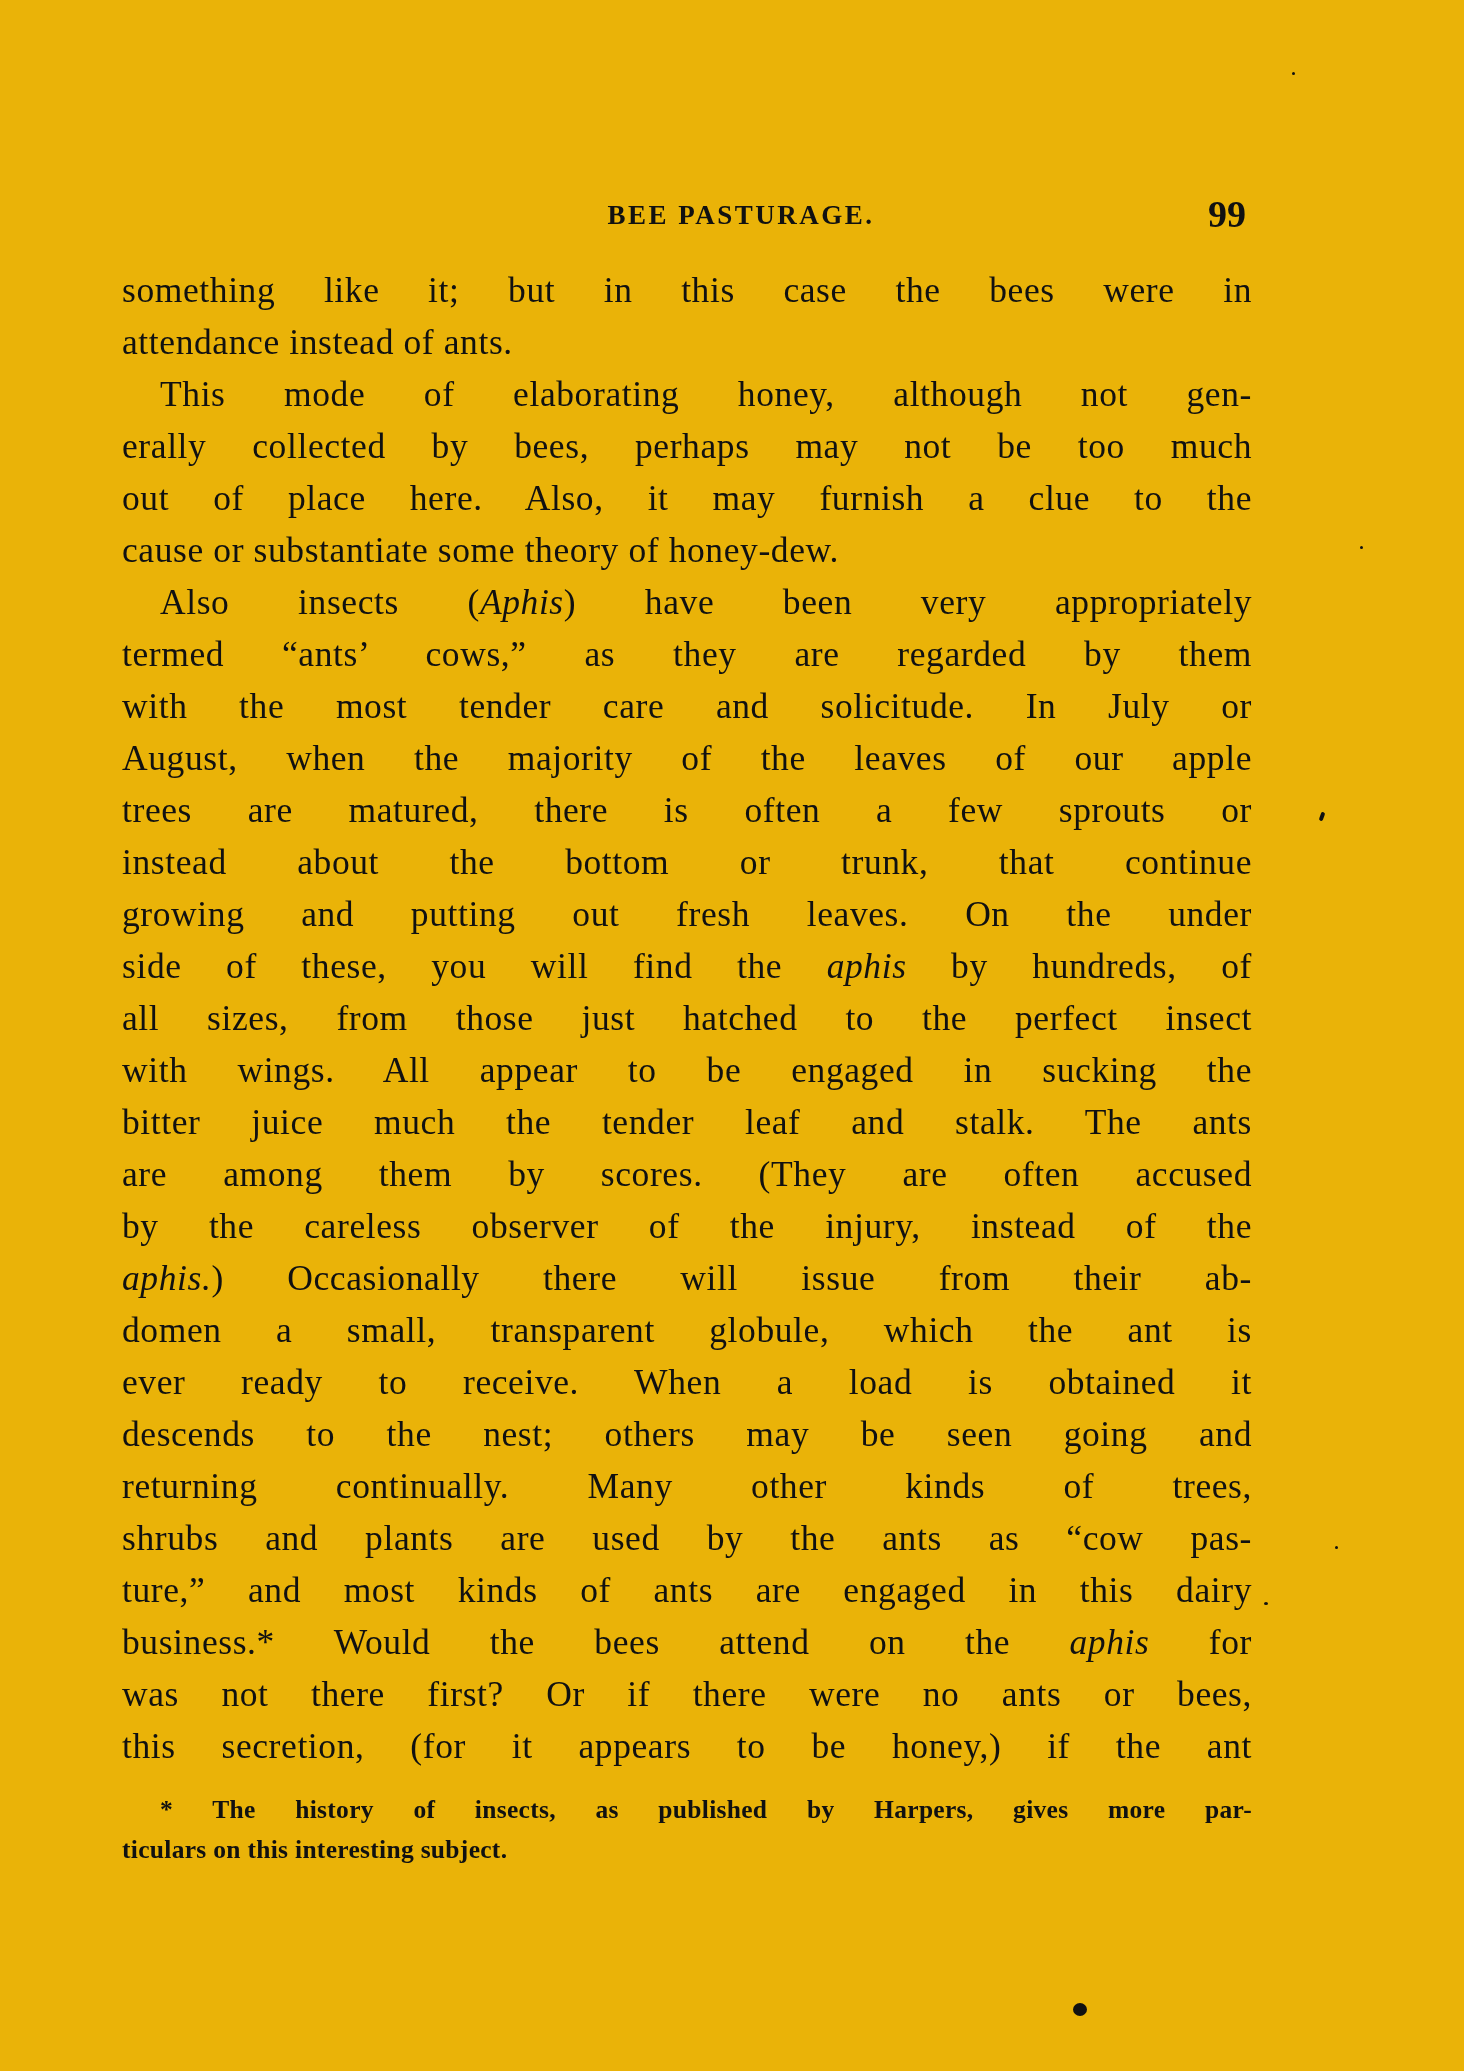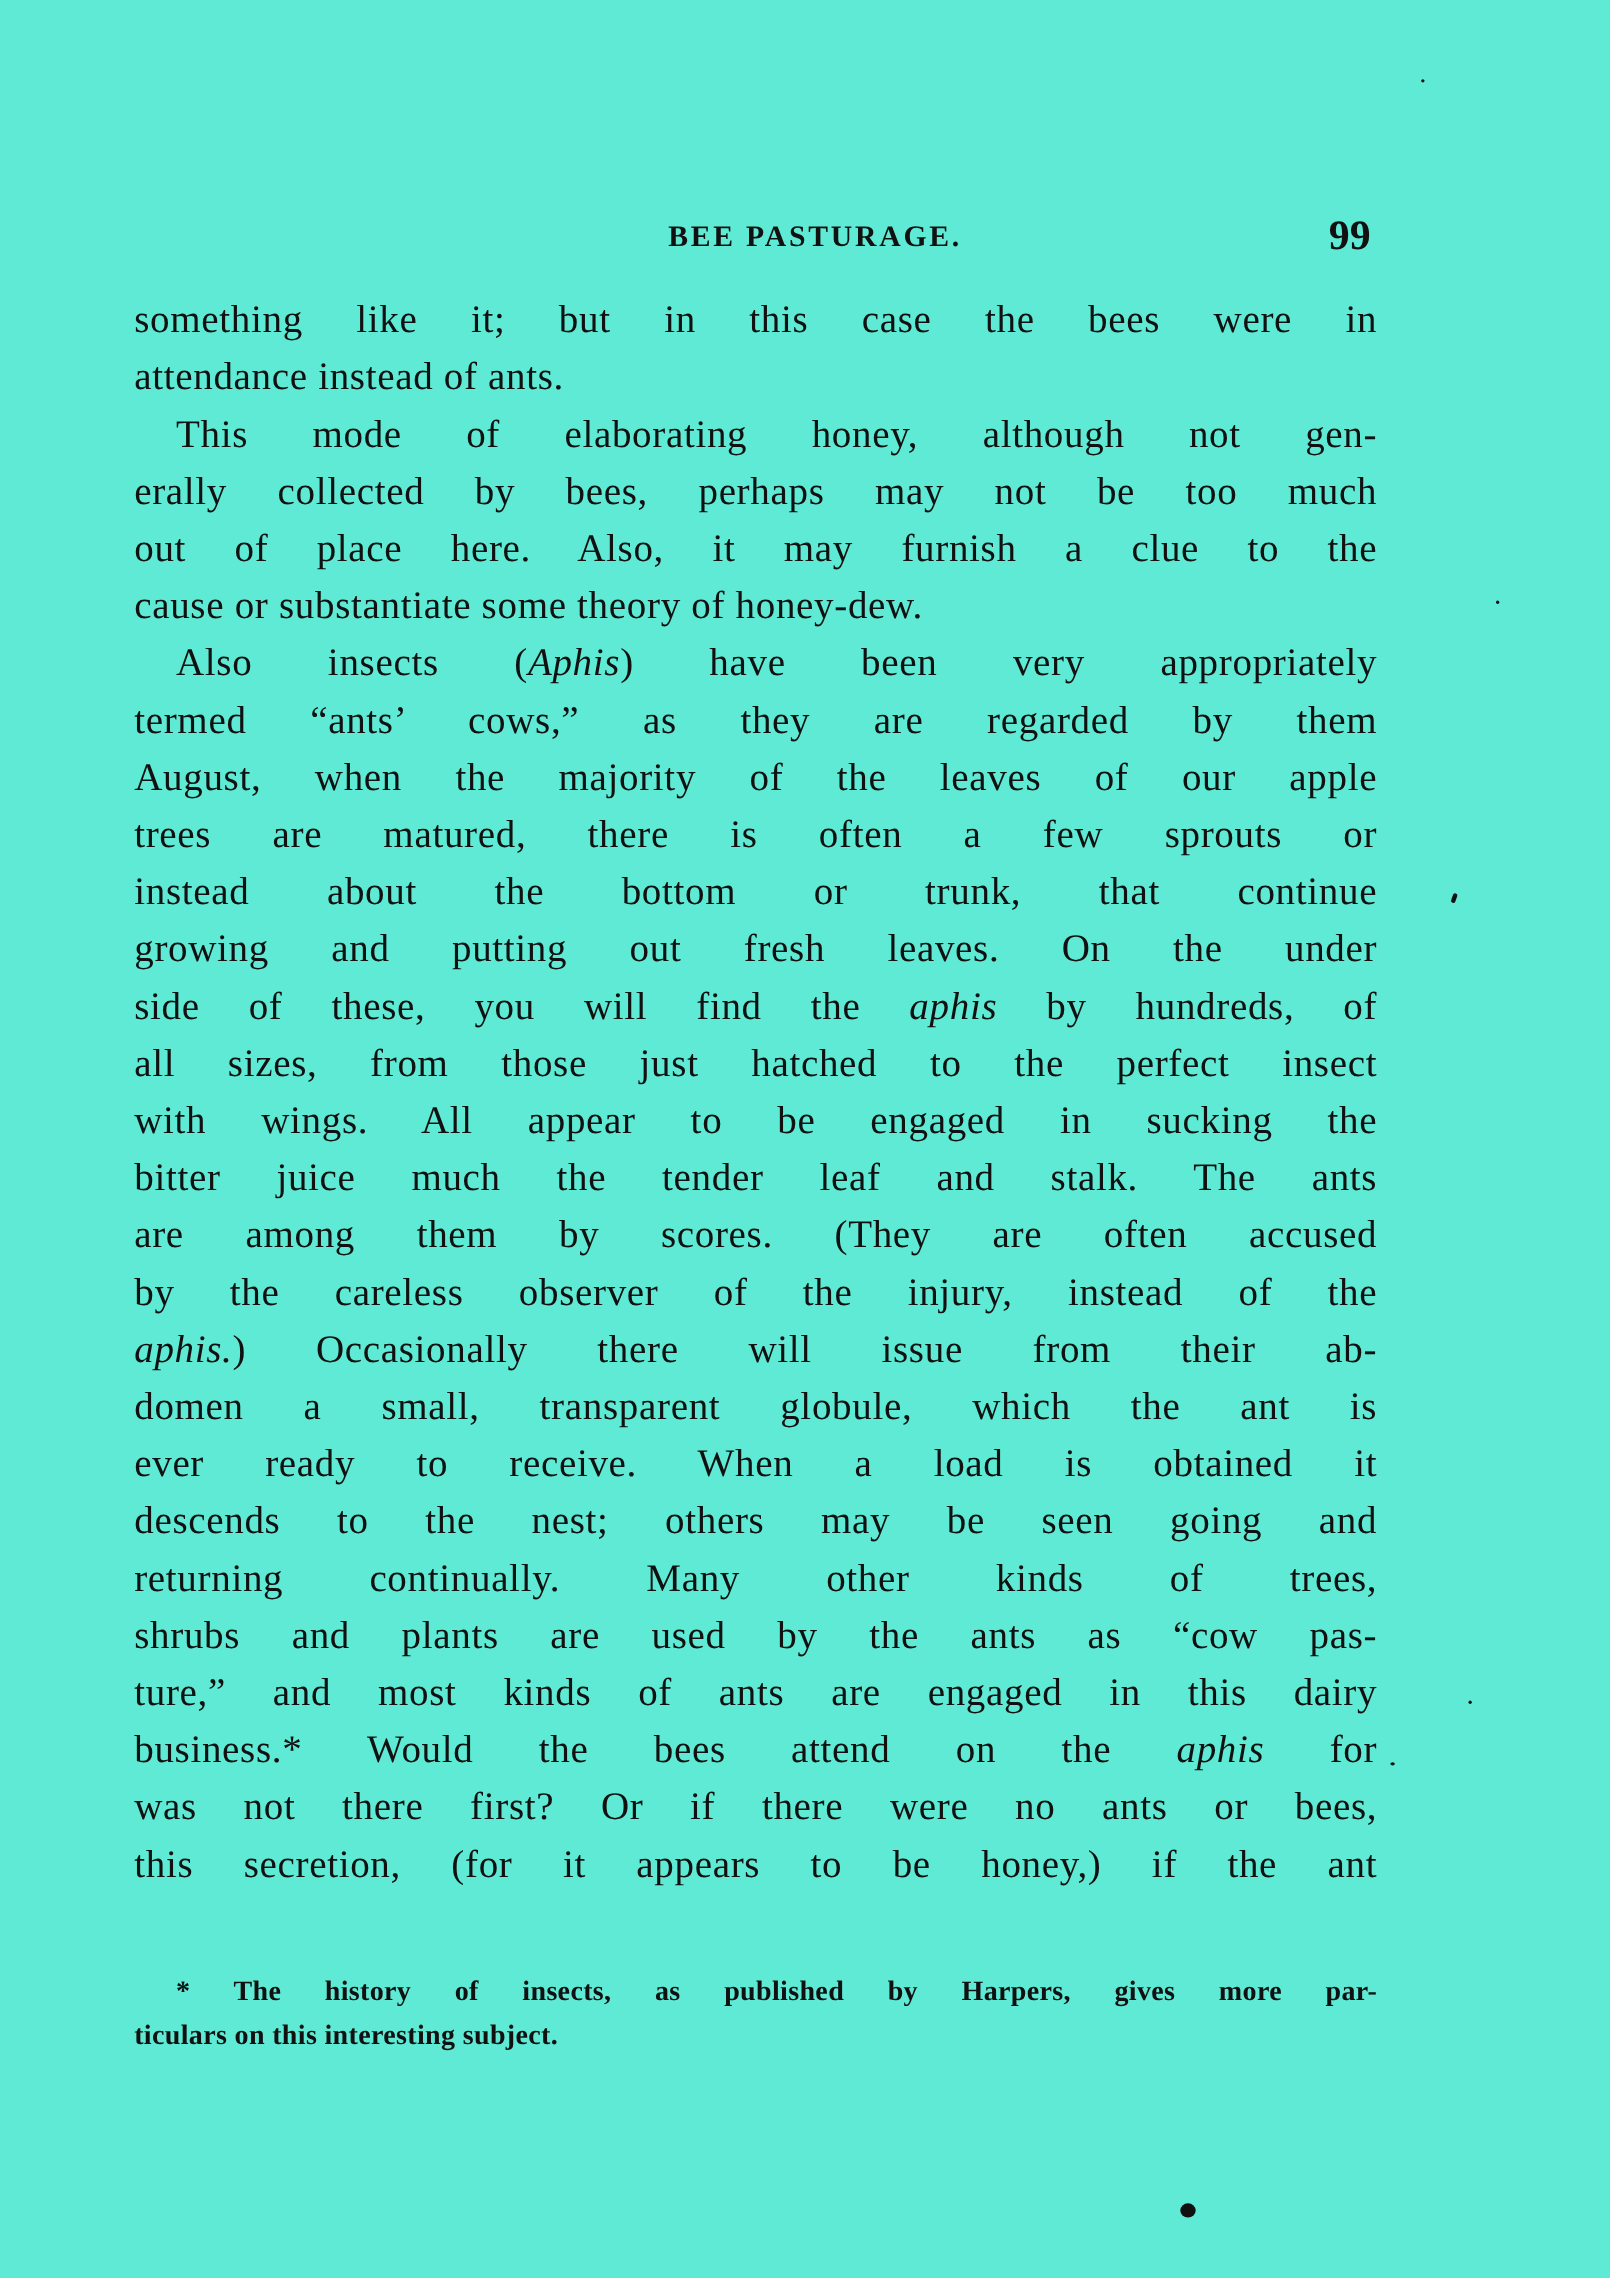--- a/index.html
+++ b/index.html
@@ -1,17 +1,17 @@
 <!DOCTYPE html>
 <html><head>
   <meta charset="utf-8">
   <style>
     html, body { margin: 0; padding: 0; background: #ffffff; }
     body { width: 1464px; height: 2071px; position: relative; overflow: hidden; }
-    .page { position: absolute; left: 0; top: 0; width: 1464px; height: 2071px; background: #5eead4; color: #111; }
+    .page { position: absolute; left: 0; top: 0; width: 1464px; height: 2071px; background: #eab308; color: #111; }
     .running-head {
       position: absolute; top: 192px; left: 122px; width: 1128px; height: 44px;
       font-family: "Liberation Serif", "DejaVu Serif", serif;
     }
     .running-title {
       position: absolute; left: 0; right: 0; text-align: center;
       font-size: 27px; letter-spacing: 2.5px; font-weight: bold; top: 8px;
       padding-left: 110px;
     }
     .page-number { position: absolute; right: 4px; top: 0; font-size: 38px; font-weight: bold; margin-left: 26px; }
@@ -44,20 +44,21 @@
 
   <div class="body-text" id="body-text">
       <span class="line"><span>something like it; but in this case the bees were in</span></span>
       <span class="line last"><span>attendance instead of ants.</span></span>
       <span class="line indent"><span>This mode of elaborating honey, although not gen-</span></span>
       <span class="line"><span>erally collected by bees, perhaps may not be too much</span></span>
       <span class="line"><span>out of place here.  Also, it may furnish a clue to the</span></span>
       <span class="line last"><span>cause or substantiate some theory of honey-dew.</span></span>
       <span class="line indent"><span>Also insects (</span><i>Aphis</i><span>) have been very appropriately</span></span>
       <span class="line"><span>termed “ants’ cows,” as they are regarded by them</span></span>
+      <span class="line"><span>with the most tender care and solicitude.  In July or</span></span>
       <span class="line"><span>August, when the majority of the leaves of our apple</span></span>
       <span class="line"><span>trees are matured, there is often a few sprouts or</span></span>
       <span class="line"><span>instead about the bottom or trunk, that continue</span></span>
       <span class="line"><span>growing and putting out fresh leaves.  On the under</span></span>
       <span class="line"><span>side of these, you will find the </span><i>aphis</i><span> by hundreds, of</span></span>
       <span class="line"><span>all sizes, from those just hatched to the perfect insect</span></span>
       <span class="line"><span>with wings.  All appear to be engaged in sucking the</span></span>
       <span class="line"><span>bitter juice much the tender leaf and stalk.  The ants</span></span>
       <span class="line"><span>are among them by scores.  (They are often accused</span></span>
       <span class="line"><span>by the careless observer of the injury, instead of the</span></span>

